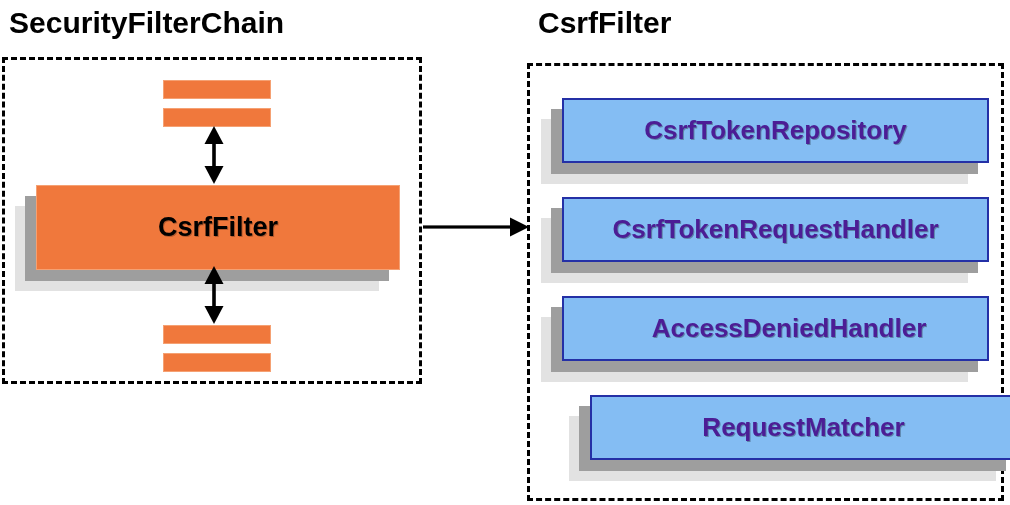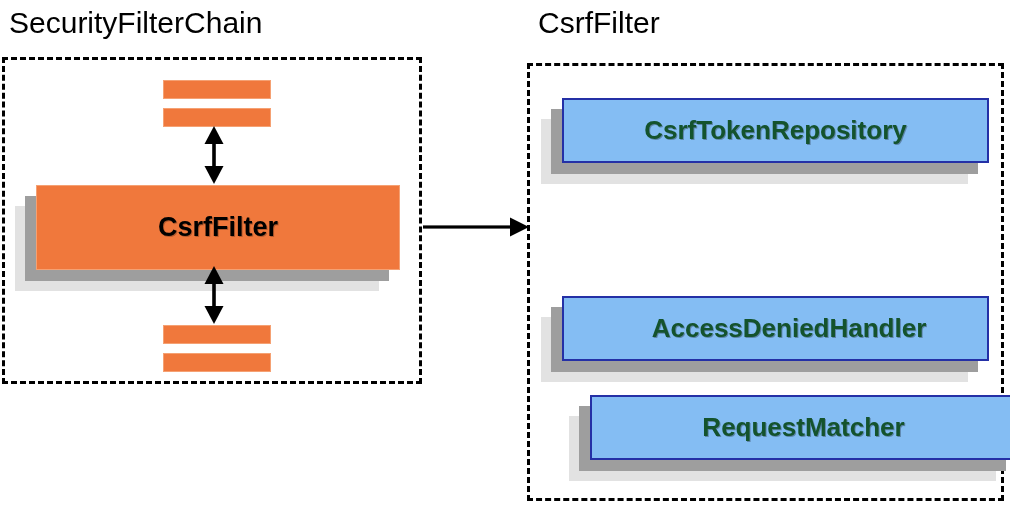--- a/index.html
+++ b/index.html
@@ -1,21 +1,21 @@
 <!DOCTYPE html>
 <html style="--orange: #F0783C; --orange-border: #F5A173; --blue: #84BDF3; --blue-border: #2430A6; --shadow-dark: #9E9E9E; --shadow-light: #E2E2E2; --arrow: #000000;"><head>
 <meta charset="utf-8">
 <style>
   html,body{margin:0;padding:0;background:#fff;}
   .canvas{
     position:relative;width:1010px;height:505px;background:#fff;overflow:hidden;
     font-family:"Liberation Sans","DejaVu Sans",sans-serif;
   }
   .title{
-    position:absolute;margin:0;font-size:30px;font-weight:normal;color:#000;
+    position:absolute;margin:0;font-size:30px;font-weight:bold;color:#000;
     letter-spacing:0px;white-space:nowrap;
   }
   .title-left{left:9px;top:6px;}
   .title-right{left:538px;top:6px;}
   .dashed-container{
     position:absolute;border:3px dashed #000;background:transparent;box-sizing:border-box;
   }
   .left-container{left:2px;top:57px;width:420px;height:327px;}
   .right-container{left:527px;top:63px;width:477px;height:438px;}
   .bar{
@@ -38,21 +38,21 @@
     font-size:27px;font-weight:bold;color:#000;text-shadow:1px 1px 0 rgba(0,0,0,0.25);
   }
   .blue-box{
     position:absolute;left:32px;width:427px;height:65px;
     background:var(--blue,#84BDF3);border:2px solid var(--blue-border,#2430A6);
     box-sizing:border-box;
     box-shadow:-11px 11px 0 var(--shadow-dark,#9E9E9E),-21px 21px 0 var(--shadow-light,#E2E2E2);
     display:flex;align-items:center;justify-content:center;
   }
   .blue-box .label{
-    font-size:26px;font-weight:bold;color:#14532d;text-shadow:1px 1px 0 rgba(0,0,0,0.3);
+    font-size:26px;font-weight:bold;color:#4c1d95;text-shadow:1px 1px 0 rgba(0,0,0,0.3);
     white-space:nowrap;
     text-align:center;
   }
   .blue-1{top:32px;}
   .blue-2{top:131px;}
   .blue-3{top:230px;padding-left:27px;}
   .blue-4{top:329px;margin-left:28px;}
   .arrow-overlay{
     position:absolute;left:0;top:0;width:1010px;height:505px;pointer-events:none;
   }
@@ -75,20 +75,23 @@
     </div>
 
     <div class="bar bar-b1"></div>
     <div class="bar bar-b2"></div>
   </div>
 
   <div class="dashed-container right-container">
     <div class="blue-box blue-1">
       <span class="label">CsrfTokenRepository</span>
     </div>
+    <div class="blue-box blue-2">
+      <span class="label">CsrfTokenRequestHandler</span>
+    </div>
     <div class="blue-box blue-3">
       <span class="label">AccessDeniedHandler</span>
     </div>
     <div class="blue-box blue-4">
       <span class="label">RequestMatcher</span>
     </div>
   </div>
 
   <svg class="arrow-overlay" viewBox="0 0 1010 505" xmlns="http://www.w3.org/2000/svg">
 

